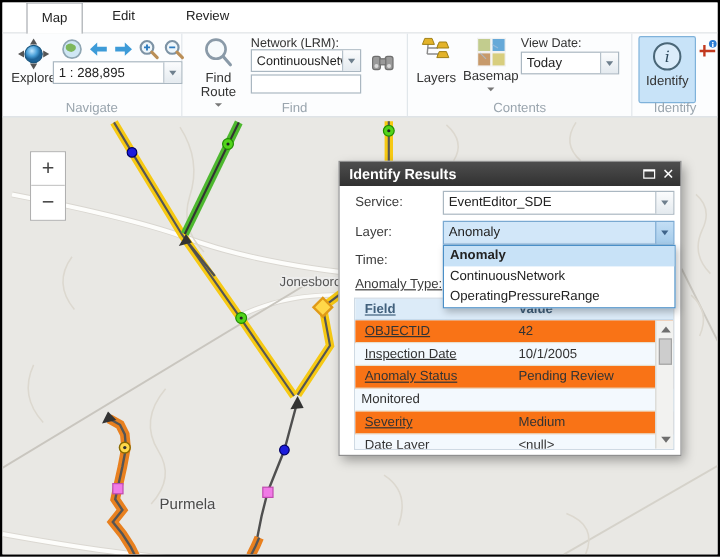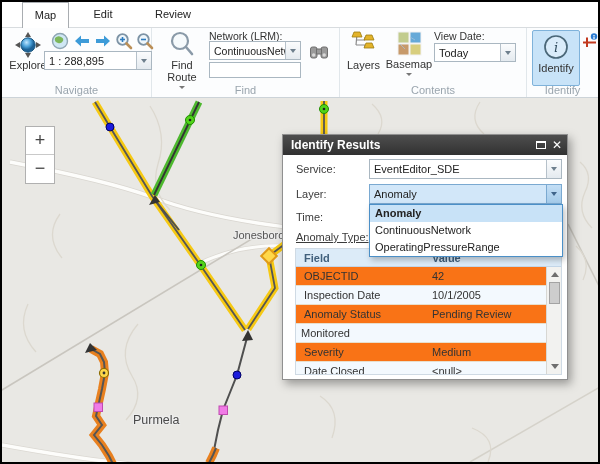--- a/index.html
+++ b/index.html
@@ -63,21 +63,21 @@
             border:1px solid #4b8fc7; box-shadow:2px 3px 6px rgba(0,0,0,.25); z-index:9; }
   .dditem { height:17px; line-height:17px; font-size:11px; color:#222; padding-left:5px; white-space:nowrap; }
   .dditem.sel { background:#c8e2f7; font-weight:bold; }
   .tbl { position:absolute; left:12px; top:113px; width:267px; height:127px;
          border:1px solid #cfdae4; overflow:hidden; background:#fff; }
   .thead { display:flex; height:18px; background:#dcebf8; border-bottom:1px solid #c3d6e8;
            font-size:11px; font-weight:bold; color:#41607c; line-height:18px; }
   .trow { display:flex; height:19px; line-height:18px; font-size:11px; color:#333;
           border-bottom:1px solid #e8dfcc; background:#f97316; }
   .trow:nth-child(odd) { background:#f3f9fe; }
-  .c1 { width:131px; padding-left:8px; white-space:nowrap; overflow:hidden; }
+  .c1 { width:131px; padding-left:8px; white-space:nowrap; overflow:hidden;text-decoration:underline; }
   .c2 { flex:1; padding-left:5px; white-space:nowrap; overflow:hidden; }
   .vscroll { position:absolute; right:0; top:18px; bottom:0; width:15px; background:#f2f2f0;
              border-left:1px solid #d7d7d3; }
   .sarrow { position:absolute; left:3.5px; width:0; height:0;
             border-left:4px solid transparent; border-right:4px solid transparent; }
   .sarrow.up { top:5px; border-bottom:5px solid #6e6e6e; }
   .sarrow.down { bottom:5px; border-top:5px solid #6e6e6e; }
   .sthumb { position:absolute; left:1.5px; top:15px; width:11px; height:22px;
             background:#cdcdcd; border:1px solid #a3a3a3; }
 </style>
@@ -356,21 +356,21 @@
           <span class="c2">Pending Review</span>
         </div>
         <div class="trow">
           <span class="c2">Monitored</span>
         </div>
         <div class="trow">
           <span class="c1">Severity</span>
           <span class="c2">Medium</span>
         </div>
         <div class="trow">
-          <span class="c1">Date Closed</span>
+          <span class="c1">Date Layer</span>
           <span class="c2">&lt;null&gt;</span>
         </div>
         <div class="vscroll">
           <span class="sarrow up"></span>
           <span class="sthumb"></span>
           <span class="sarrow down"></span>
         </div>
       </div>
 
       <div class="ddlist">

